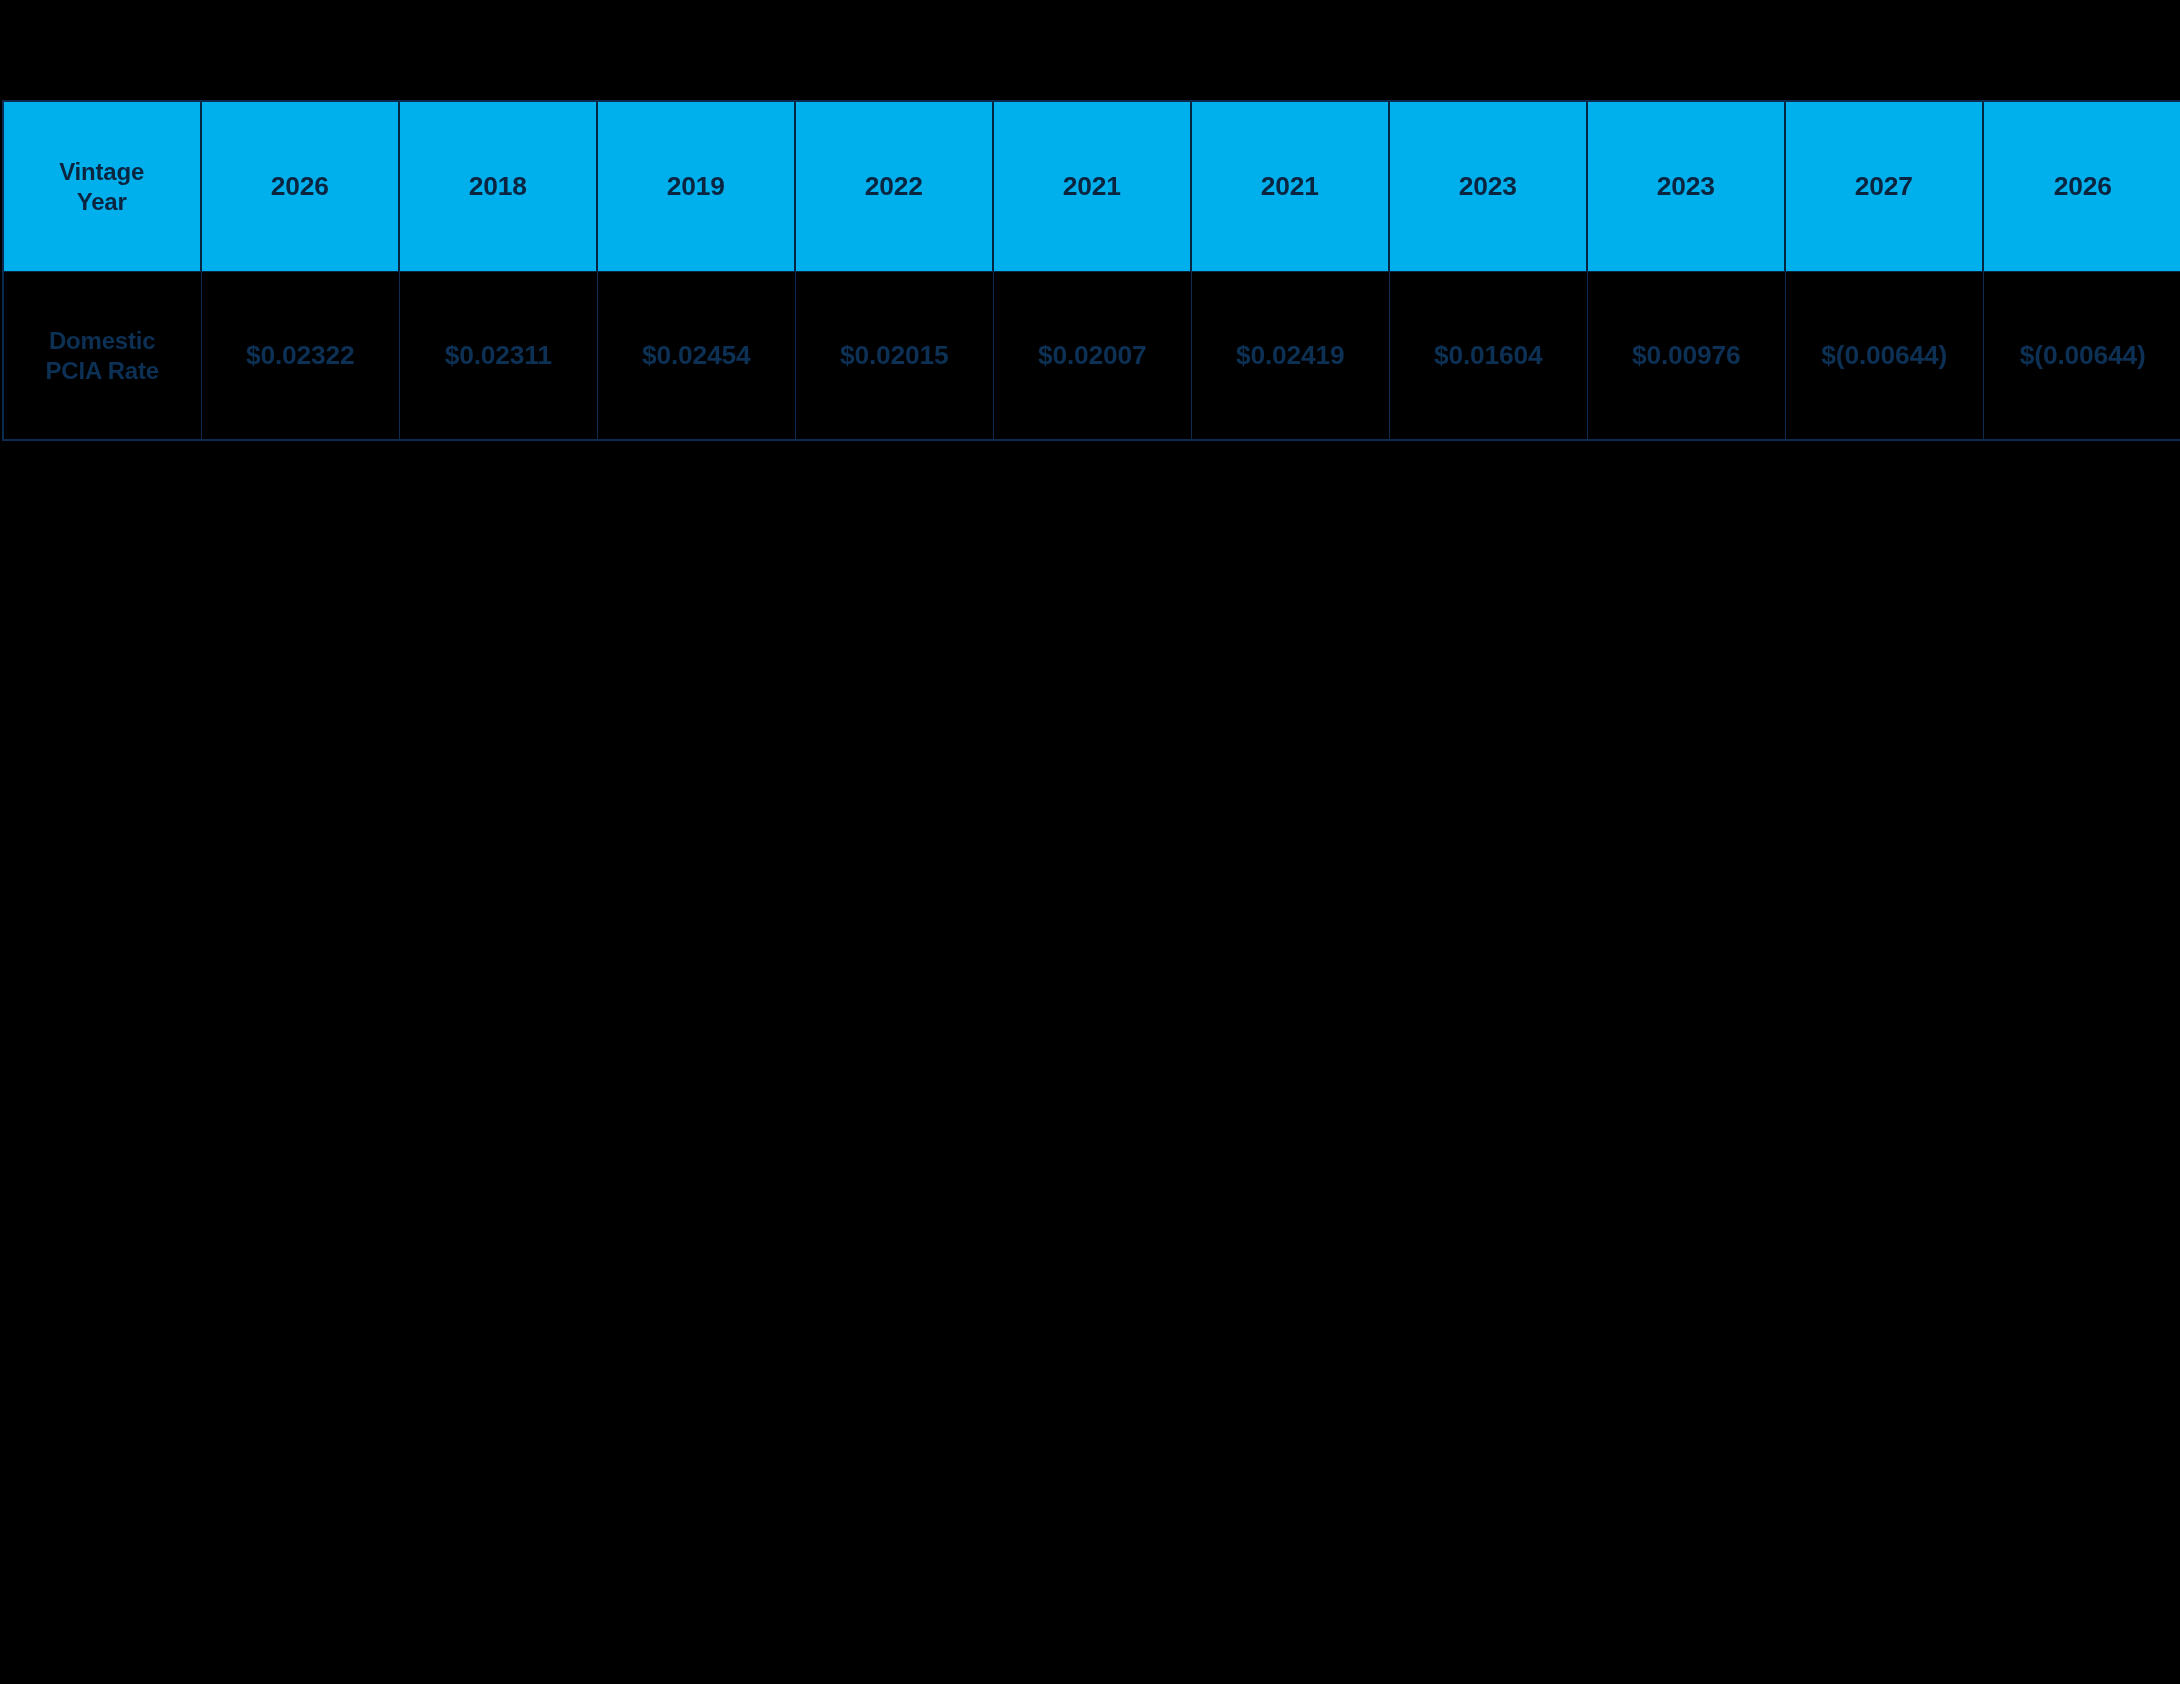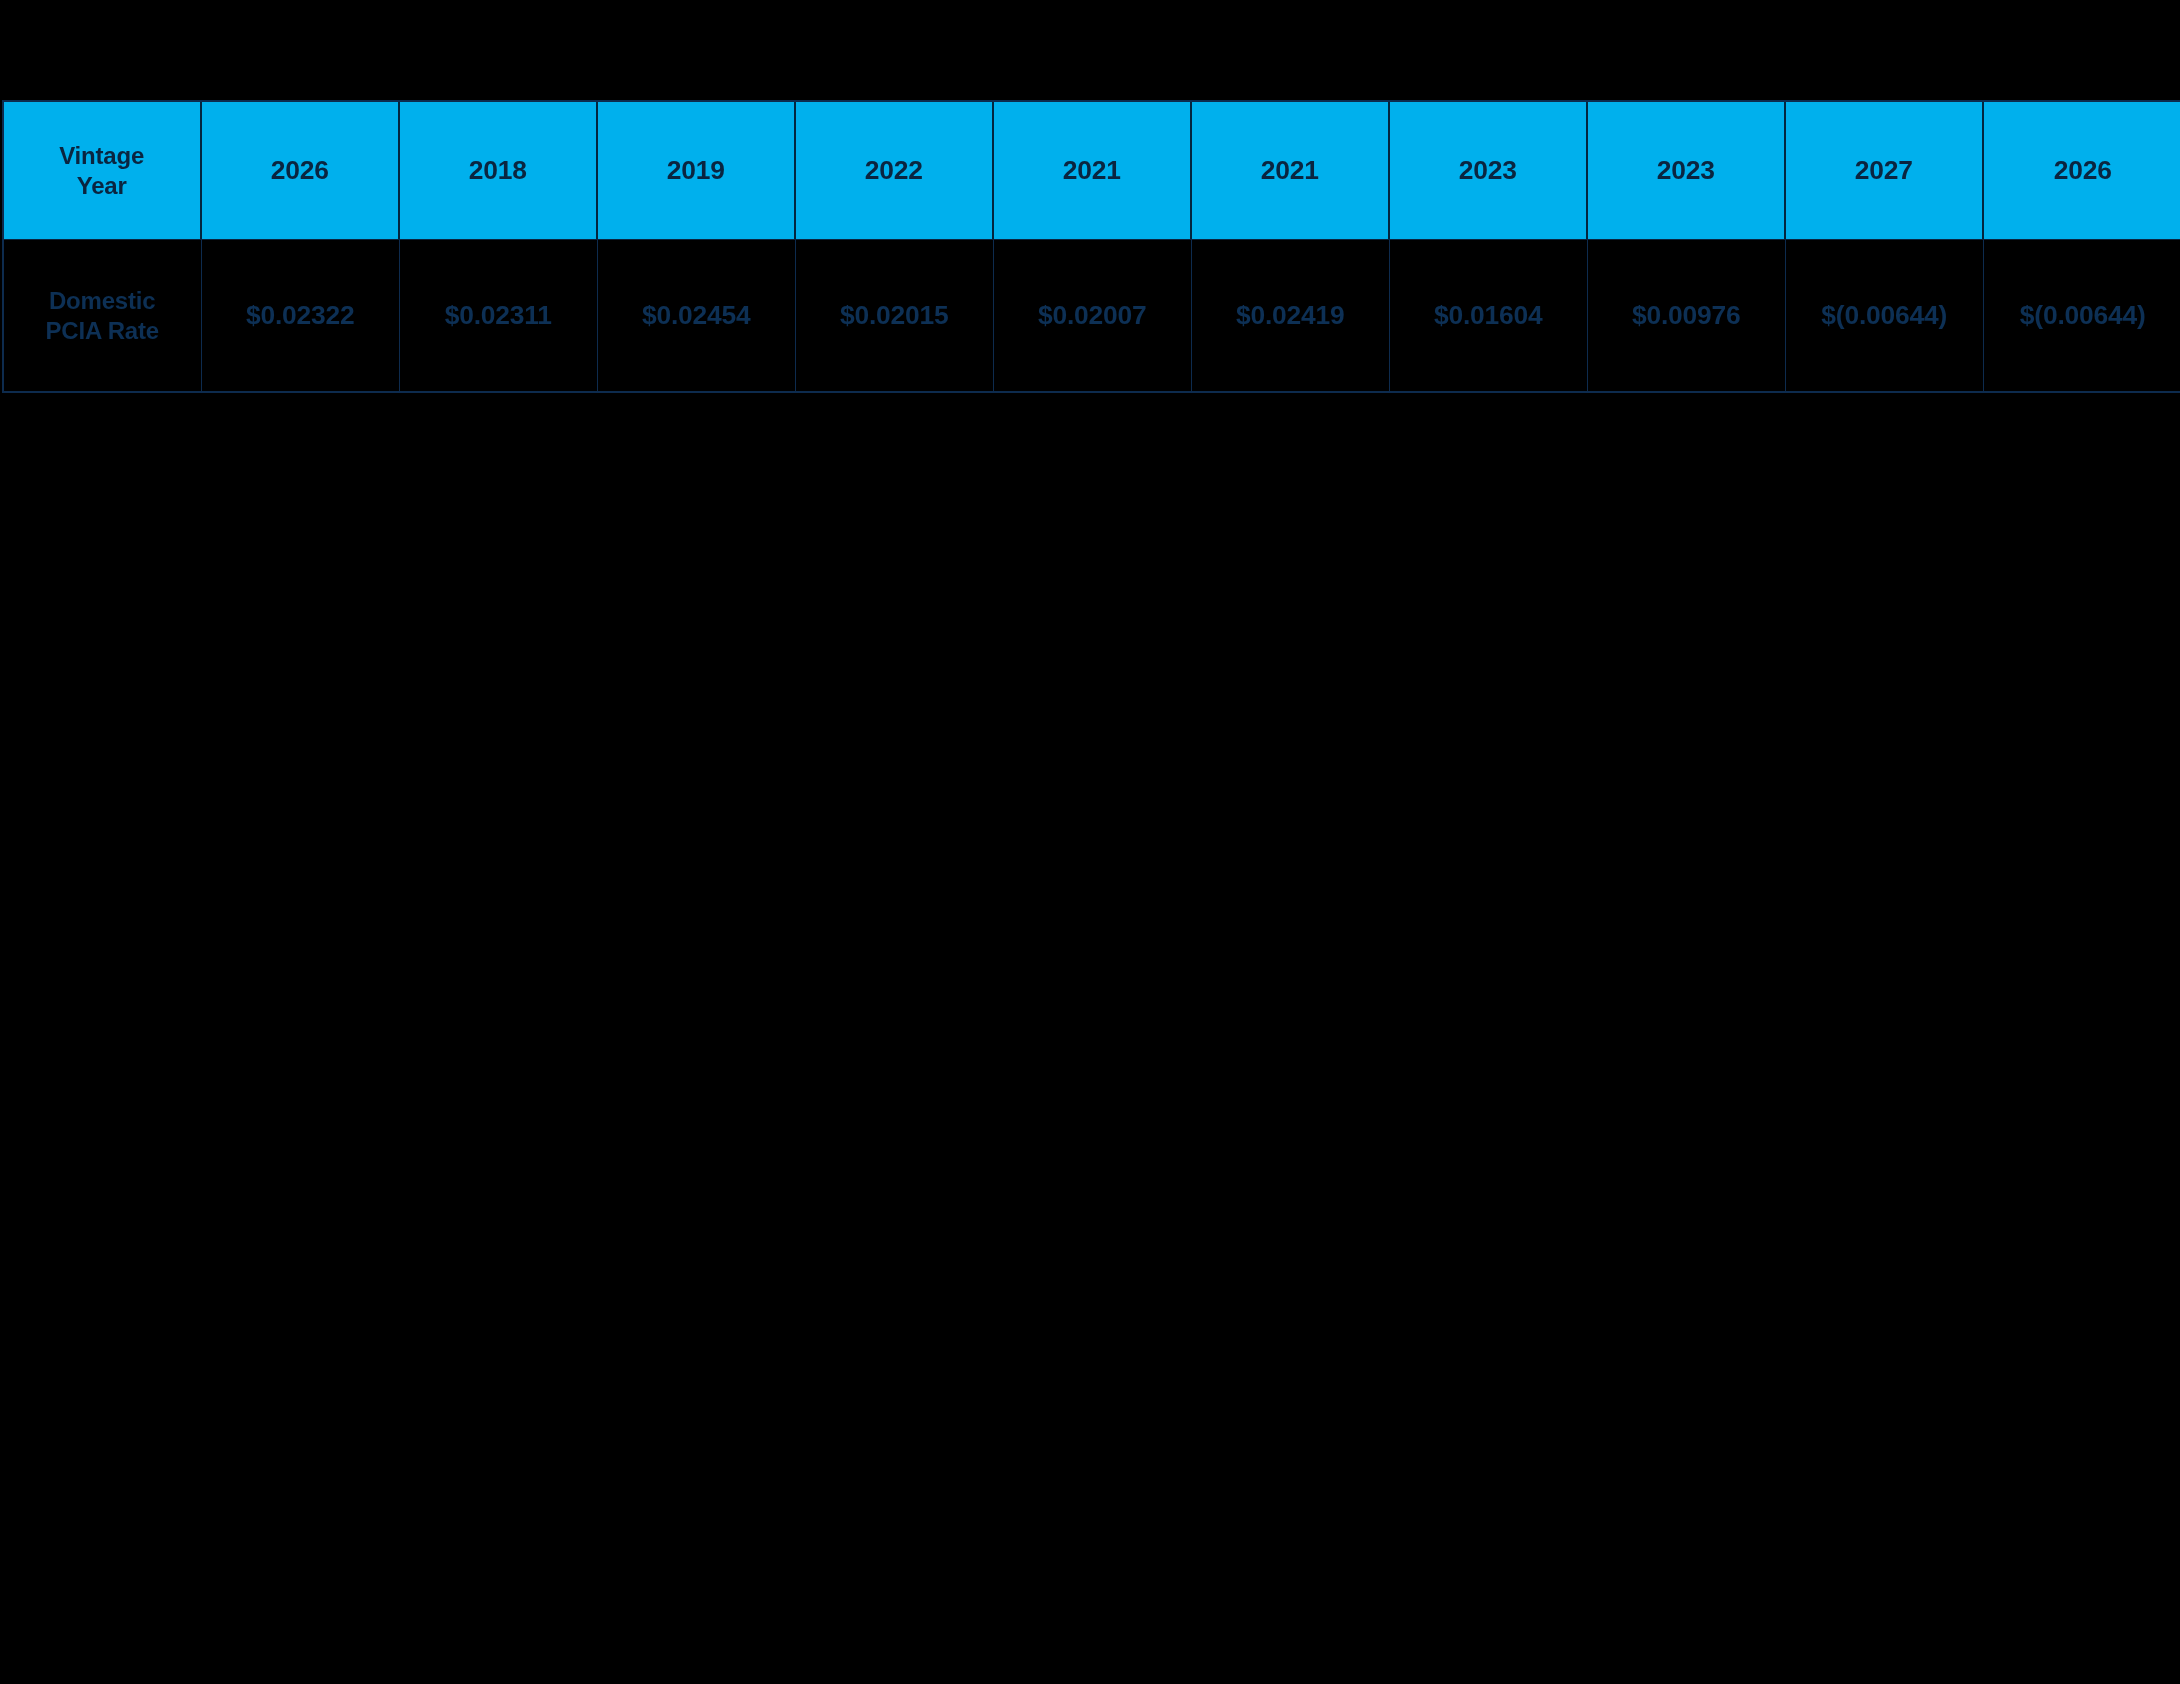--- a/index.html
+++ b/index.html
@@ -42,40 +42,40 @@
     background: #00b0ed;
     color: #0a2540;
     font-size: 26.4px;
     font-weight: bold;
     text-align: center;
     vertical-align: middle;
     height: 137px;
     line-height: 1.22;
     letter-spacing: -0.2px;
     border-right: 2.6px solid #03263f;
-    padding: 0;
+    padding: 16px;
   }
   .hdr-cell:last-child { border-right: none; }
   .hdr-cell.label {
     font-size: 24px;
   }
 
   
   .body-cell {
     background: transparent;
     color: #0d3055;
     font-size: 26.4px;
     font-weight: bold;
     text-align: center;
     vertical-align: middle;
     height: 145px;
     letter-spacing: -0.2px;
     border-right: 1.7px solid #0d2b4e;
     border-top: 1.7px solid #0a2540;
-    padding: 3px;
+    padding: 11px;
   }
   .body-cell:last-child { border-right: none; }
   .body-cell.label {
     font-size: 24px;
     line-height: 1.22;
   }
 </style>
 </head>
 <body>
 

